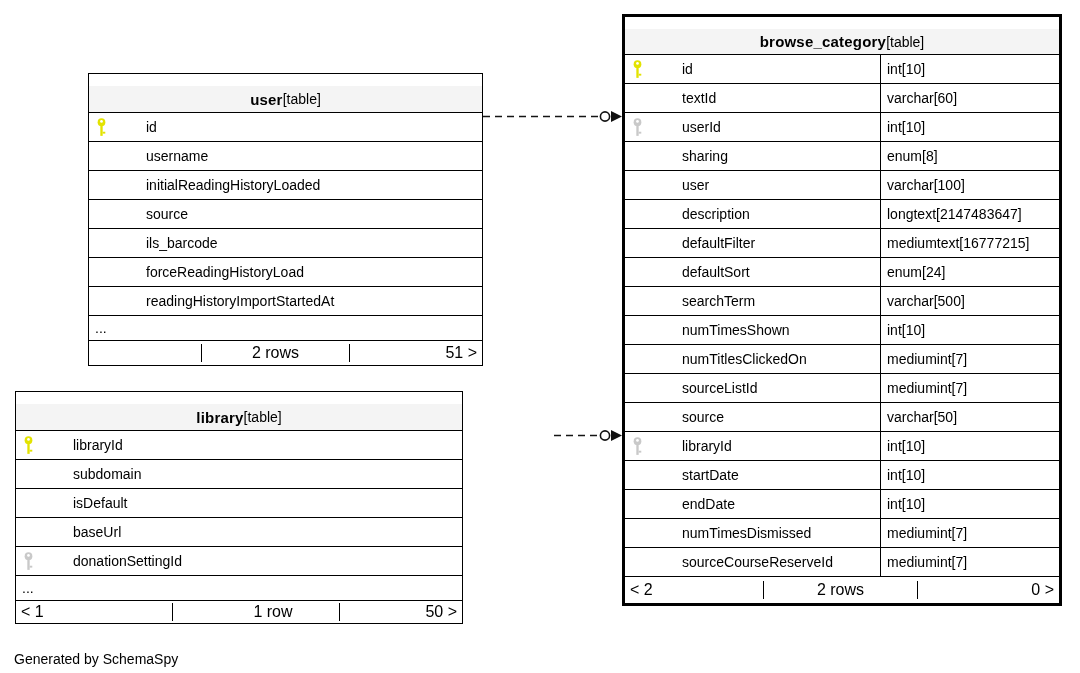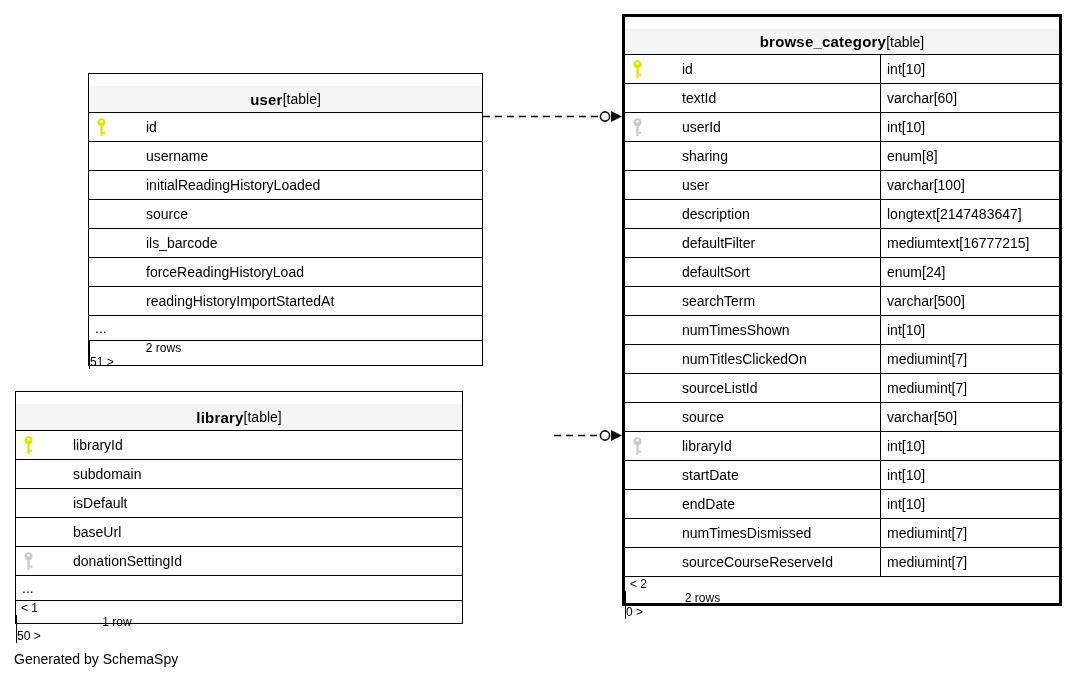--- a/index.html
+++ b/index.html
@@ -20,21 +20,21 @@
   .row { display:flex; align-items:center; height:29px; border-bottom:1px solid #000;
          font-size:14px; padding-left:8px; }
   .kc { width:21px; flex:none; display:flex; align-items:center; }
   .cn { flex:1; white-space:nowrap; overflow:hidden;padding-left:28px; }
   .ct { width:179px; flex:none; align-self:stretch; display:flex; align-items:center;
         border-left:1px solid #000; padding-left:6px; white-space:nowrap; }
 
   .ellipsis-row { display:flex; align-items:center; height:25px; padding-left:6px;
                   font-size:14px; border-bottom:1px solid #000; }
 
-  .tbl-footer { display:flex; align-items:flex-start; font-size:12px;flex-direction:column; }
+  .tbl-footer { display:flex; align-items:center; font-size:16px; }
   .tbl-footer .fc { display:flex; align-items:center; }
   .tbl-footer .fc + .fc { border-left:1px solid #000; }
   .fc.f-left  { padding-left:5px; justify-content:flex-start; }
   .fc.f-center{ justify-content:center; }
   .fc.f-right { padding-right:5px; justify-content:flex-end; flex:1; }
 
   
   #tbl-user .tbl-footer { height:24px; }
   #tbl-user .f-left { width:112px; } #tbl-user .f-center { width:148px; }
   #tbl-library .tbl-footer { height:22px; }

